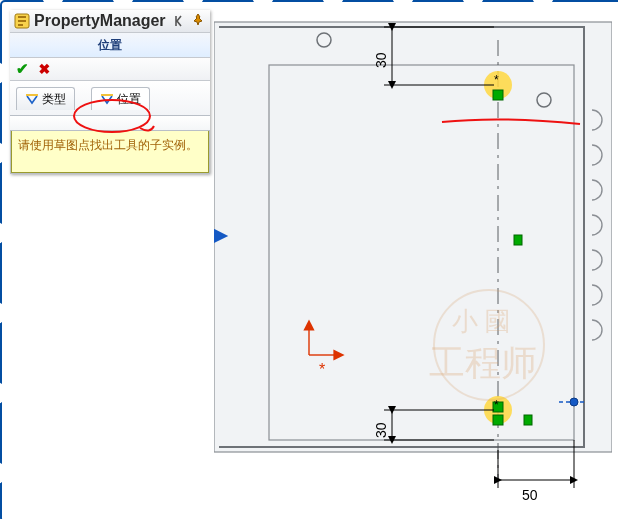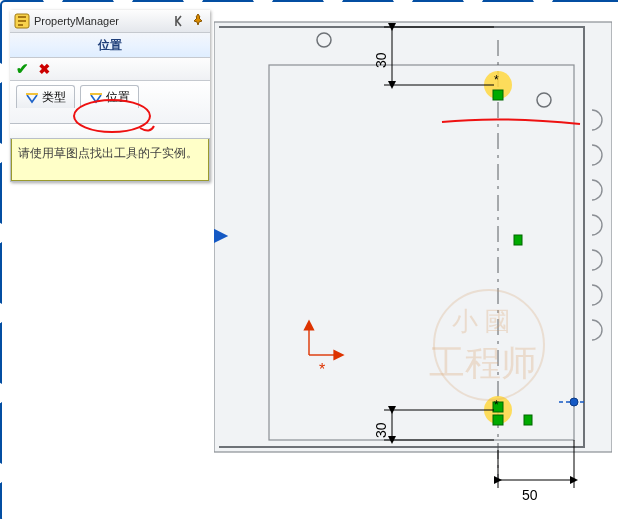--- a/index.html
+++ b/index.html
@@ -17,44 +17,44 @@
 .stamp.t{top:-6px}.stamp.b{bottom:-6px;border-radius:11px 11px 0 0}
 .stamp.l,.stamp.r{height:22px;width:10px;border-radius:0 11px 11px 0}
 .stamp.l{left:-6px}.stamp.r{right:-6px;border-radius:11px 0 0 11px}
 
 
 #pm{position:absolute;left:8px;top:8px;width:200px;
   box-shadow:1px 1px 3px rgba(0,0,0,.35);background:#fff}
 #pm .bar{height:22px;display:flex;align-items:center;gap:4px;padding:0 4px;
   background:linear-gradient(#fdfdfd,#e4e7ec);border-bottom:1px solid #c5c9cf}
 #pm .bar .ico{width:16px;height:16px;display:flex;align-items:center;justify-content:center}
-#pm .bar .ttl{flex:1;font-weight:normal;color:#2b2b2b;font-size:11px}
+#pm .bar .ttl{flex:1;font-weight:bold;color:#2b2b2b;font-size:16px}
 #pm .bar .pin svg{width:16px;height:16px}
 #pm .subttl{height:24px;display:flex;align-items:center;justify-content:center;
   background:linear-gradient(#f3f6fb,#eaf3ff,#dfeeff);color:#1f3f7a;font-weight:bold;
   border-bottom:1px solid #c5c9cf}
 #pm .okrow{height:22px;display:flex;align-items:center;gap:10px;padding:0 6px;
   background:linear-gradient(#fdfdfd,#eff1f4);border-bottom:1px solid #c5c9cf}
 #pm .ok{color:#0a9a0a;font-weight:bold;font-size:15px}
 #pm .no{color:#c00;font-weight:bold;font-size:14px}
-#pm .tabrow{height:26px;display:flex;align-items:flex-start;padding:4px 6px 12px;
-  background:linear-gradient(#fff,#f2f4f7);border-bottom:1px solid #b9bfc7;gap:5px}
+#pm .tabrow{height:26px;display:flex;align-items:center;padding:4px 6px 4px;
+  background:linear-gradient(#fff,#f2f4f7);border-bottom:1px solid #b9bfc7;gap:16px}
 .tab{display:flex;align-items:center;gap:3px;padding:3px 8px 2px;
   border:1px solid #b9bfc7;border-bottom:none;border-radius:3px 3px 0 0;
   background:linear-gradient(#fff,#eceff3);cursor:pointer}
 .tab .tico{width:14px;height:14px}
 .tab.active{background:linear-gradient(#fff,#fff 55%,#f7f9fb)}
 #pm .spacer{height:14px;background:linear-gradient(#fff,#f4f6f8)}
 .section{border:1px solid #b9bfc7}
 .sec-h{height:20px;display:flex;align-items:center;justify-content:space-between;
   padding:0 6px;background:linear-gradient(#f7f8fa,#e5e8ed);color:#13326d;font-weight:bold;
   border-bottom:1px solid #b9bfc7}
 .sec-h .chev{color:#1f3f7a;transform:scaleY(.7)}
 .sec-b{padding:6px 6px 10px;background:var(--info-bg);border:1px solid var(--info-bd);
-  border-top:none;color:#404040;line-height:1.45}
+  border-top:none;color:#a16207;line-height:1.45}
 
 
 #canvas{position:absolute;left:212px;top:8px;right:8px;bottom:8px}
 #canvas svg{width:100%;height:100%}
 .sheet{fill:#f1f3f5;stroke:var(--grey-line);stroke-width:1.2}
 .edge-thick{fill:none;stroke:#6e7277;stroke-width:2}
 .dims{stroke:#000;stroke-width:1;fill:none}
 .dimtxt{font:14px Arial;fill:#000}
 .center{stroke:#4a4e54;stroke-width:.9;stroke-dasharray:16 6 3 6}
 .hi{fill:var(--accent);opacity:.85}

